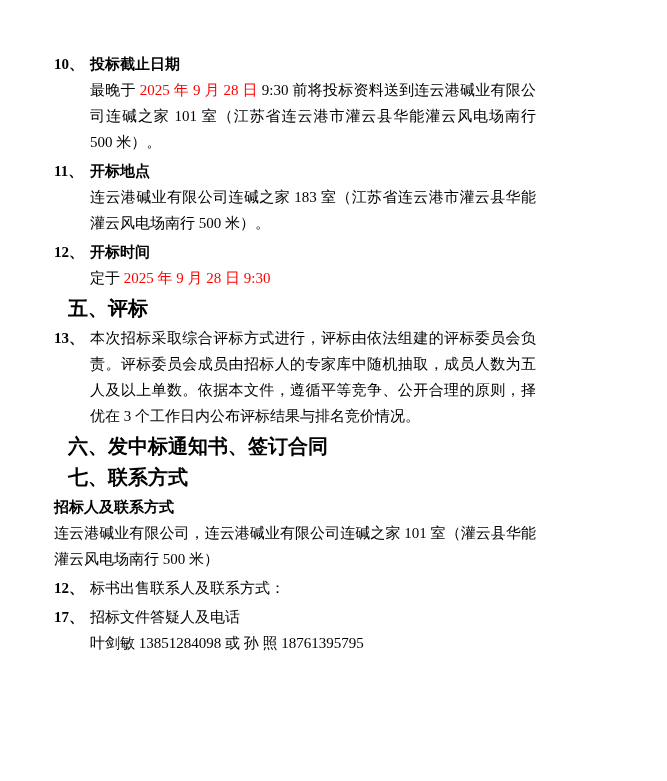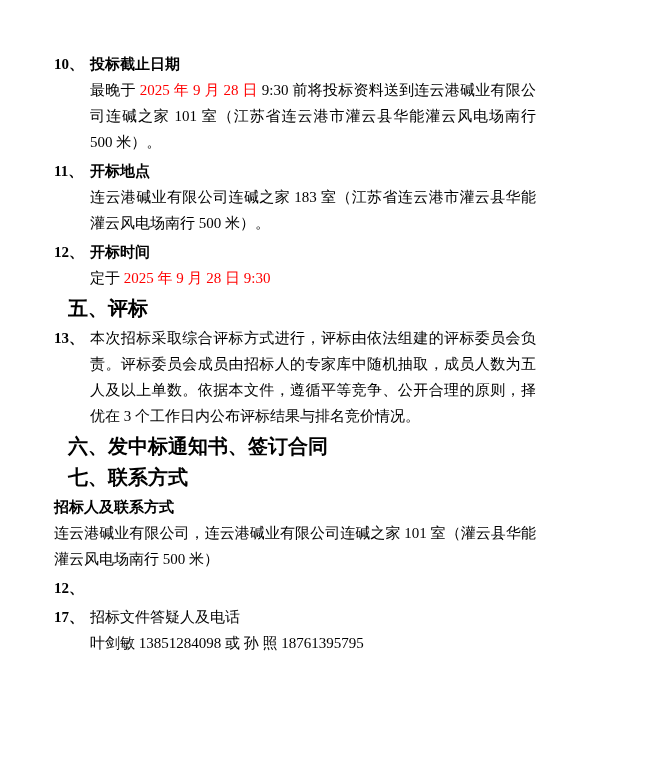--- a/index.html
+++ b/index.html
@@ -84,20 +84,21 @@
   <div class="item">
     <div class="content">
       <div class="title">招标人及联系方式</div>
       <div class="body">连云港碱业有限公司，连云港碱业有限公司连碱之家 101 室（灌云县华能灌云风电场南行 500 米）</div>
     </div>
   </div>
 
   <div class="item">
     <span class="num">12、</span>
     <div class="content">
+      <div class="title regular">标书出售联系人及联系方式：</div>
     </div>
   </div>
 
   <div class="item">
     <span class="num">17、</span>
     <div class="content">
       <div class="title regular">招标文件答疑人及电话</div>
       <div class="body">叶剑敏 13851284098 或 孙 照 18761395795</div>
     </div>
   </div>

